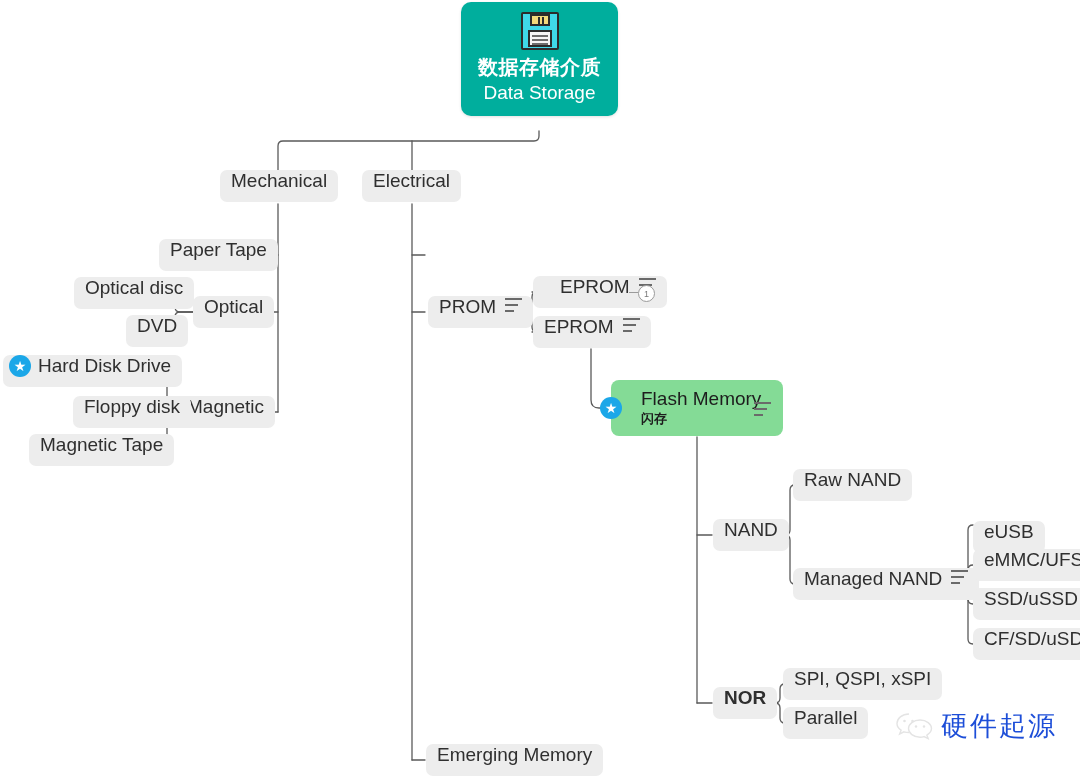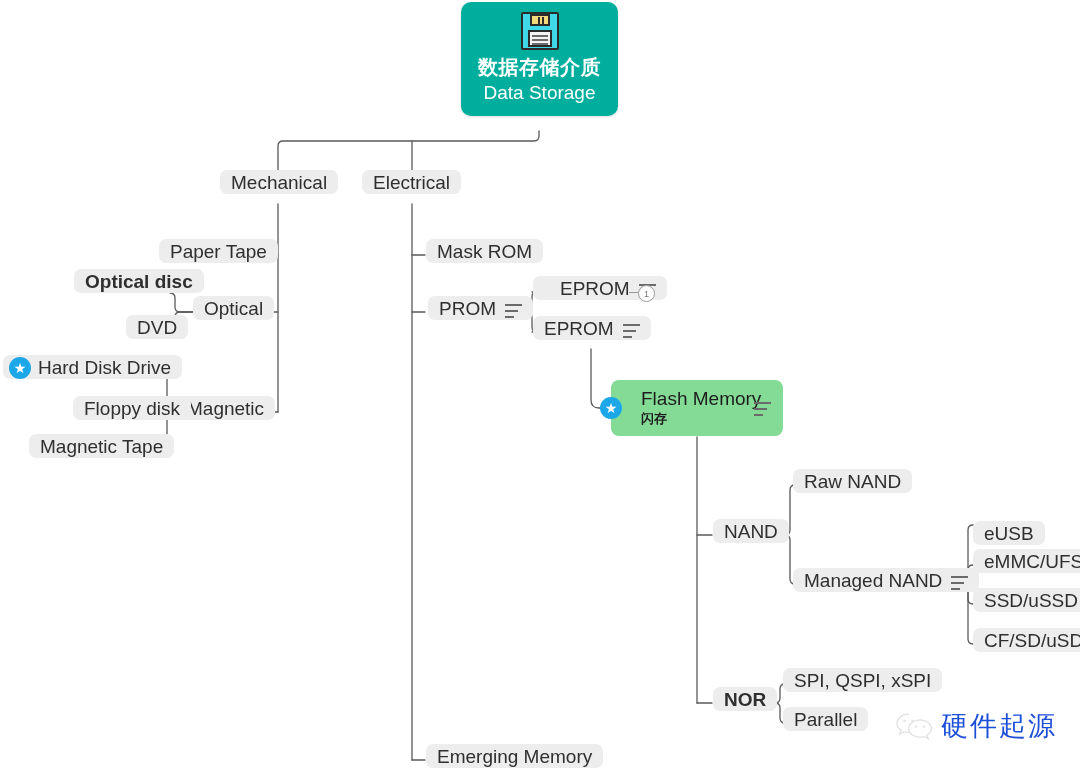--- a/index.html
+++ b/index.html
@@ -7,29 +7,29 @@
     width:1080px;height:778px;
     background:#ffffff;
     font-family:"Liberation Sans","DejaVu Sans",sans-serif;
     overflow:hidden;position:relative;
   }
   #canvas{position:absolute;left:0;top:0;width:1080px;height:778px;}
   #edges{position:absolute;left:0;top:0;width:1080px;height:778px;pointer-events:none;}
   .node{
     position:absolute;
     box-sizing:border-box;
-    display:flex;align-items:flex-end;
+    display:flex;align-items:flex-start;
     border-radius:7px;
     background:#ededed;
     color:#2f2f2f;
     font-size:19px;
     line-height:1.15;
     white-space:nowrap;
     padding:0 11px;
-    height:24px;
+    height:32px;
   }
   .node .txt{display:inline-block;}
   
   .node.root{
     background:#00ae9d;color:#ffffff;
     border-radius:10px;
     flex-direction:column;align-items:center;justify-content:center;
     padding:10px 0 12px 0;height:auto;
     box-shadow:0 1px 3px rgba(0,0,0,.12);
   }
@@ -154,43 +154,40 @@
   <div class="node" style="left:362px;top:170px;">
     <span class="txt">Electrical</span>
   </div>
 
   <div class="node" style="left:159px;top:239px;">
     <span class="txt">Paper Tape</span>
   </div>
   <div class="node" style="left:193px;top:296px;">
     <span class="txt">Optical</span>
   </div>
-  <div class="node" style="left:74px;top:269px;font-weight:bold;">
+  <div class="node" style="left:74px;top:277px;">
     <span class="txt">Optical disc</span>
   </div>
   <div class="node" style="left:126px;top:315px;">
     <span class="txt">DVD</span>
   </div>
   <div class="node" style="left:176px;top:396px;">
     <span class="txt">Magnetic</span>
   </div>
   <div class="node" style="left:3px;top:355px;padding-left:6px;">
     <span class="star-badge inline">★</span>
     <span class="txt">Hard Disk Drive</span>
   </div>
   <div class="node" style="left:73px;top:396px;">
     <span class="txt">Floppy disk</span>
   </div>
   <div class="node" style="left:29px;top:434px;">
     <span class="txt">Magnetic Tape</span>
   </div>
 
-  <div class="node" style="left:426px;top:239px;">
-    <span class="txt">Mask ROM</span>
-  </div>
   <div class="node" style="left:428px;top:296px;">
     <span class="txt">PROM</span>
     <span class="note-icon">
         <s></s>
         <s></s>
         <s></s>
       </span>
   </div>
   <div class="node" style="left:533px;top:276px;padding-left:27px;">
     <span class="txt">EPROM</span>

